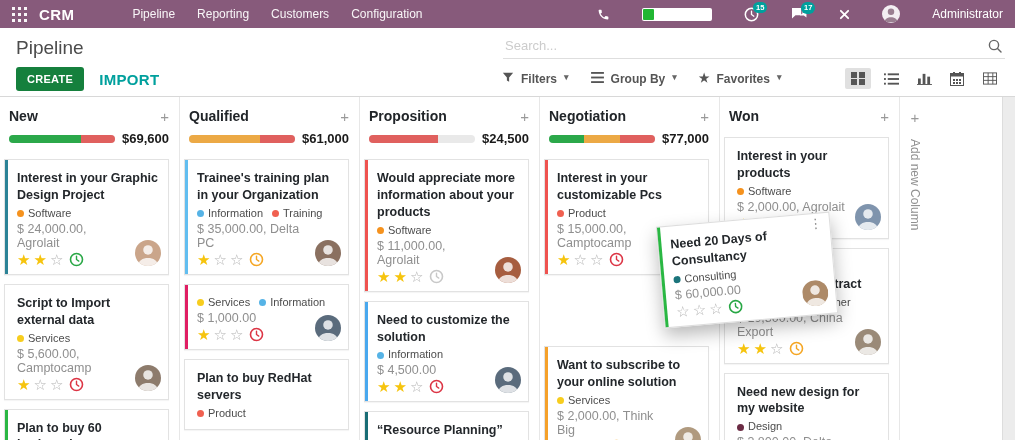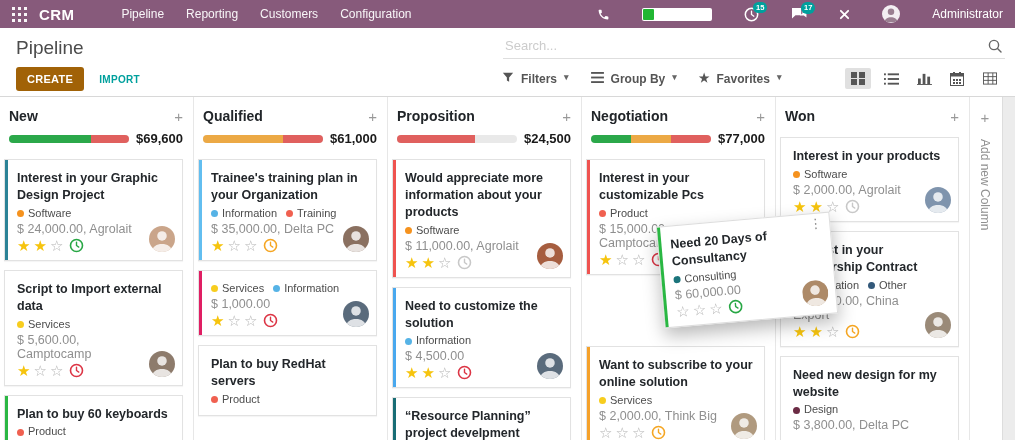--- a/index.html
+++ b/index.html
@@ -2,52 +2,52 @@
 <html><head>
 <meta charset="utf-8">
 <style>
   *{box-sizing:border-box;margin:0;padding:0}
   html,body{background:#fff}
   body{width:1015px;height:440px;font-family:"Liberation Sans",sans-serif;overflow:hidden;position:relative}
 
   
   .navbar{height:28px;background:#875a7b;display:flex;align-items:center;padding:0 12px 0 10px}
   .apps{display:inline-flex;margin:0 12px 0 2px;cursor:pointer}
-  .brand{color:#fff;font-weight:bold;font-size:15px;letter-spacing:.4px;margin-right:36px;cursor:pointer}
+  .brand{color:#fff;font-weight:bold;font-size:15px;letter-spacing:.4px;margin-right:47px;cursor:pointer}
   .menu{display:flex}
   .nav-item{color:rgba(255,255,255,.95);font-size:12px;padding:0 11px;text-decoration:none;line-height:28px;cursor:pointer}
   .nright{margin-left:auto;display:flex;align-items:center;gap:32px}
   .nicon{position:relative;display:inline-flex;align-items:center;cursor:pointer}
   .badge{position:absolute;top:-5px;right:-8px;background:#00a09d;color:#fff;font-size:7.5px;font-weight:bold;border-radius:8px;padding:2px 3px;line-height:1;min-width:9px;text-align:center}
   .timer{width:70px;height:13px;background:#fff;border-radius:2px;display:inline-flex;align-items:center;padding:1px;cursor:pointer}
   .tfill{width:11px;height:11px;background:#21b632;border-radius:1px}
   .uavatar{width:18px;height:18px;border-radius:50%;overflow:hidden;display:inline-flex;cursor:pointer}
   .uname{color:#fff;font-size:12px;cursor:pointer}
 
   
   .cpanel{height:69px;position:relative;border-bottom:1px solid #d8d8d8;background:#fff}
   .cp-title{position:absolute;left:16px;top:9px;font-size:19px;color:#4c4c4c}
   .cp-buttons{position:absolute;left:16px;top:39px;display:flex;align-items:center;gap:15px}
-  .btn-create{background:#a16207;color:#fff;border:none;font-size:11px;font-weight:bold;padding:6px 11px;border-radius:3px;letter-spacing:.3px;font-family:inherit;cursor:pointer}
-  .btn-import{background:none;border:none;color:#00a09d;font-weight:bold;font-size:10px;font-family:inherit;letter-spacing:.3px;cursor:pointer}
+  .btn-create{background:#15803d;color:#fff;border:none;font-size:11px;font-weight:bold;padding:6px 11px;border-radius:3px;letter-spacing:.3px;font-family:inherit;cursor:pointer}
+  .btn-import{background:none;border:none;color:#00a09d;font-weight:bold;font-size:15px;font-family:inherit;letter-spacing:.3px;cursor:pointer}
   .cp-search{position:absolute;right:10px;top:8px;width:502px}
   .cp-search input{width:100%;border:none;border-bottom:1px solid #dedede;font-size:13px;padding:2px 24px 5px 2px;outline:none;color:#333;font-family:inherit}
   .cp-search input::placeholder{color:#ccc}
   .mag{position:absolute;right:2px;top:2px;cursor:pointer}
   .cp-filters{position:absolute;left:502px;top:44px;display:flex;gap:22px;align-items:center}
   .fitem{display:inline-flex;gap:7px;font-size:12px;font-weight:bold;color:#555;cursor:pointer}
   .caret{font-size:9px;color:#666}
   .fstar{font-size:12px;color:#555;line-height:1}
   .cp-views{position:absolute;right:12px;top:40px;display:flex;gap:7px}
   .vbtn{width:26px;height:21px;display:inline-flex;align-items:center;justify-content:center;border-radius:2px;cursor:pointer}
   .vbtn.active{background:#e0e0e0}
 
   
   .board{height:343px;display:flex;position:relative;background:#fff;overflow:hidden}
-  .kcol{width:194px;border-right:1px solid #e7e7e7;padding-top:11px;flex:none}
+  .kcol{width:180px;border-right:1px solid #e7e7e7;padding-top:11px;flex:none}
   .khead{padding:0 10px 0 9px}
   .ktr{display:flex;justify-content:space-between;align-items:center}
   .kname{font-size:14px;color:#212529;font-weight:bold}
   .kplus{color:#999;font-size:15px;cursor:pointer;line-height:1}
   .kbarrow{display:flex;align-items:center;gap:7px;margin-top:7px}
   .kbar{flex:1;height:8px;background:#e9e9e9;border-radius:4px;overflow:hidden;display:flex;cursor:pointer}
   .seg{height:100%;display:block}
   .ksum{font-size:13px;font-weight:bold;color:#1a1a1a}
   .klist{margin-top:13px;padding:0 10px 0 4px}
   .kspacer{height:62px}

